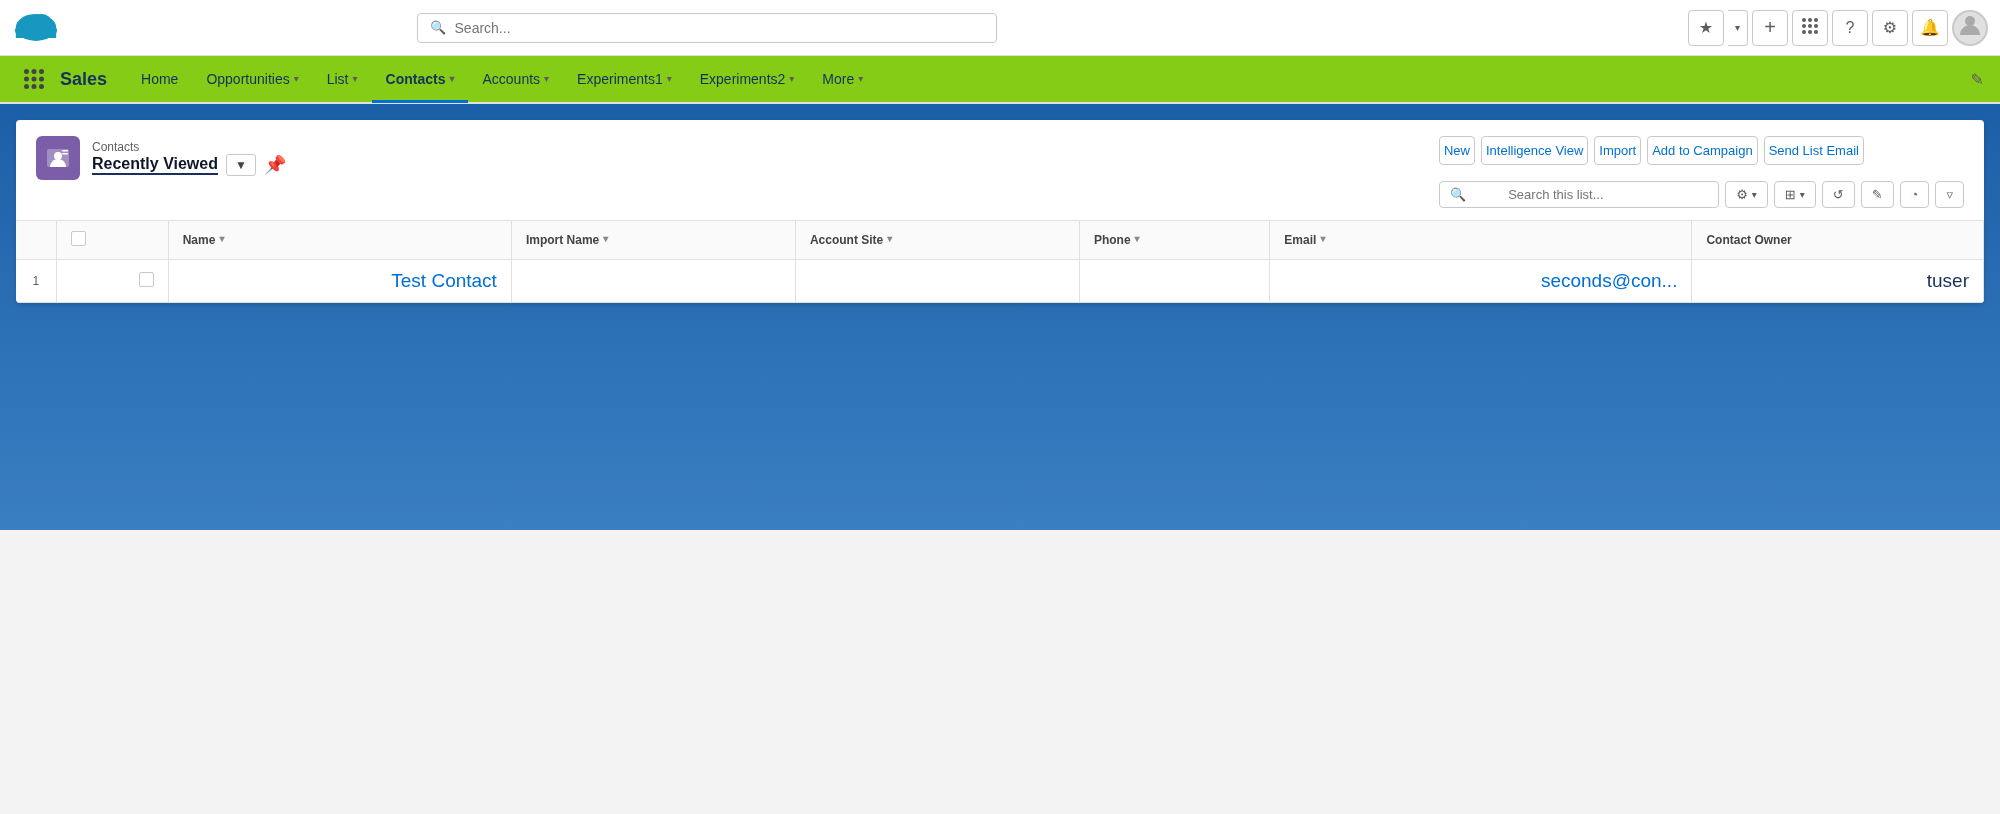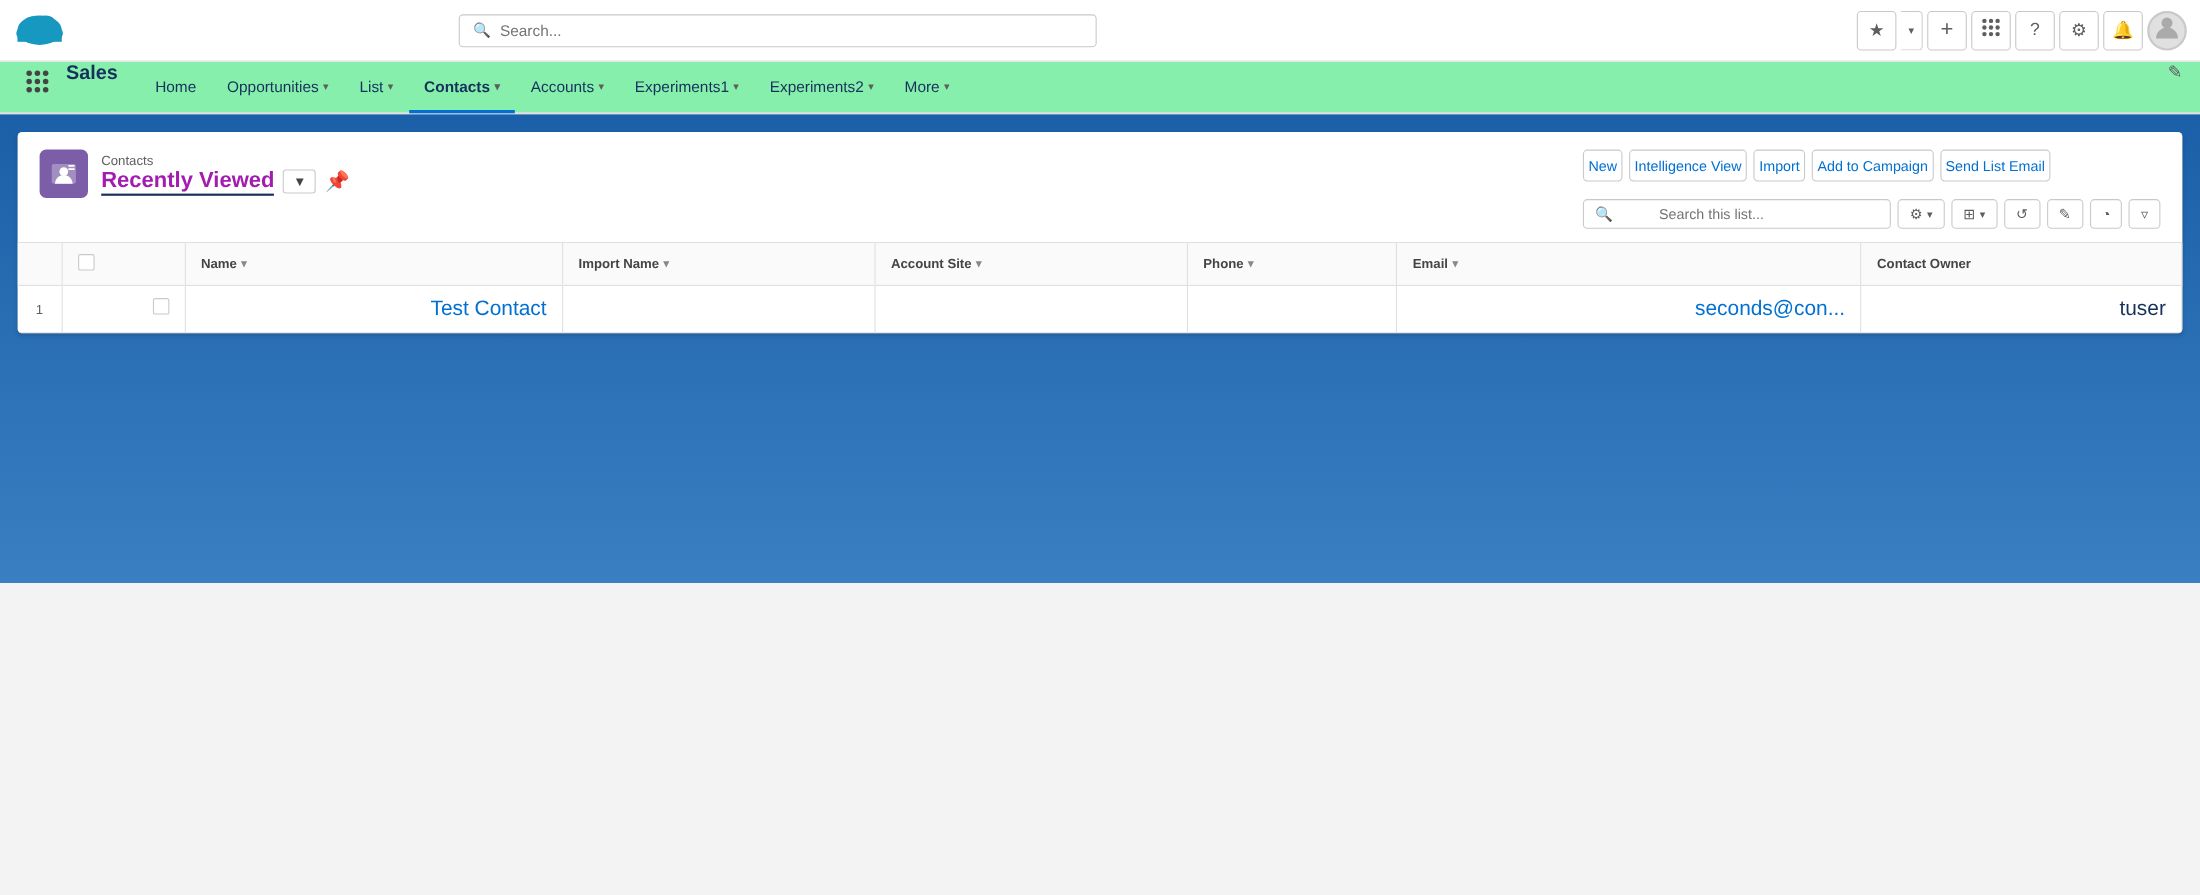--- a/index.html
+++ b/index.html
@@ -73,23 +73,24 @@
       border: 2px solid #c9c9c9;
       display: flex;
       align-items: center;
       justify-content: center;
       background: #e0e0e0;
       font-size: 18px;
     }
 
     
     .sec-nav {
-      background: #86efac;
+      background: #84cc16;
       border-bottom: 2px solid #e0e0e0;
       display: flex;
+      align-items: center;
       height: 48px;
       padding: 0 16px;
       gap: 0;
     }
     .app-launcher-btn {
       display: flex;
       align-items: center;
       justify-content: center;
       width: 36px;
       height: 36px;
@@ -171,23 +172,23 @@
     .lv-breadcrumb {
       font-size: 12px;
       color: #5e5e5e;
     }
     .lv-title-row {
       display: flex;
       align-items: center;
       gap: 8px;
     }
     .lv-title {
-      font-size: 20px;
+      font-size: 16px;
       font-weight: 700;
-      color: #a21caf;
+      color: #0f172a;
       border-bottom: 2px solid #16325c;
     }
     .lv-title-dropdown {
       background: #fff;
       border: 1px solid #c9c9c9;
       border-radius: 3px;
       padding: 3px 8px;
       cursor: pointer;
       font-size: 12px;
       color: #444;
@@ -279,21 +280,20 @@
       text-align: left;
       font-size: 12px;
       font-weight: 700;
       color: #444;
       border-right: 1px solid #e0e0e0;
       white-space: nowrap;
     }
     .lv-table th:first-child { width: 40px; }
     .lv-table th .th-inner {
       display: flex;
-      align-items: center;
       gap: 4px;
     }
     .lv-table th .sort-icon { font-size: 10px; color: #888; }
     .lv-table td {
       padding: 10px 14px;
       border-bottom: 1px solid #e0e0e0;
       border-right: 1px solid #e0e0e0;
       font-size: 19px;
       color: #16325c;
       text-align: right;

